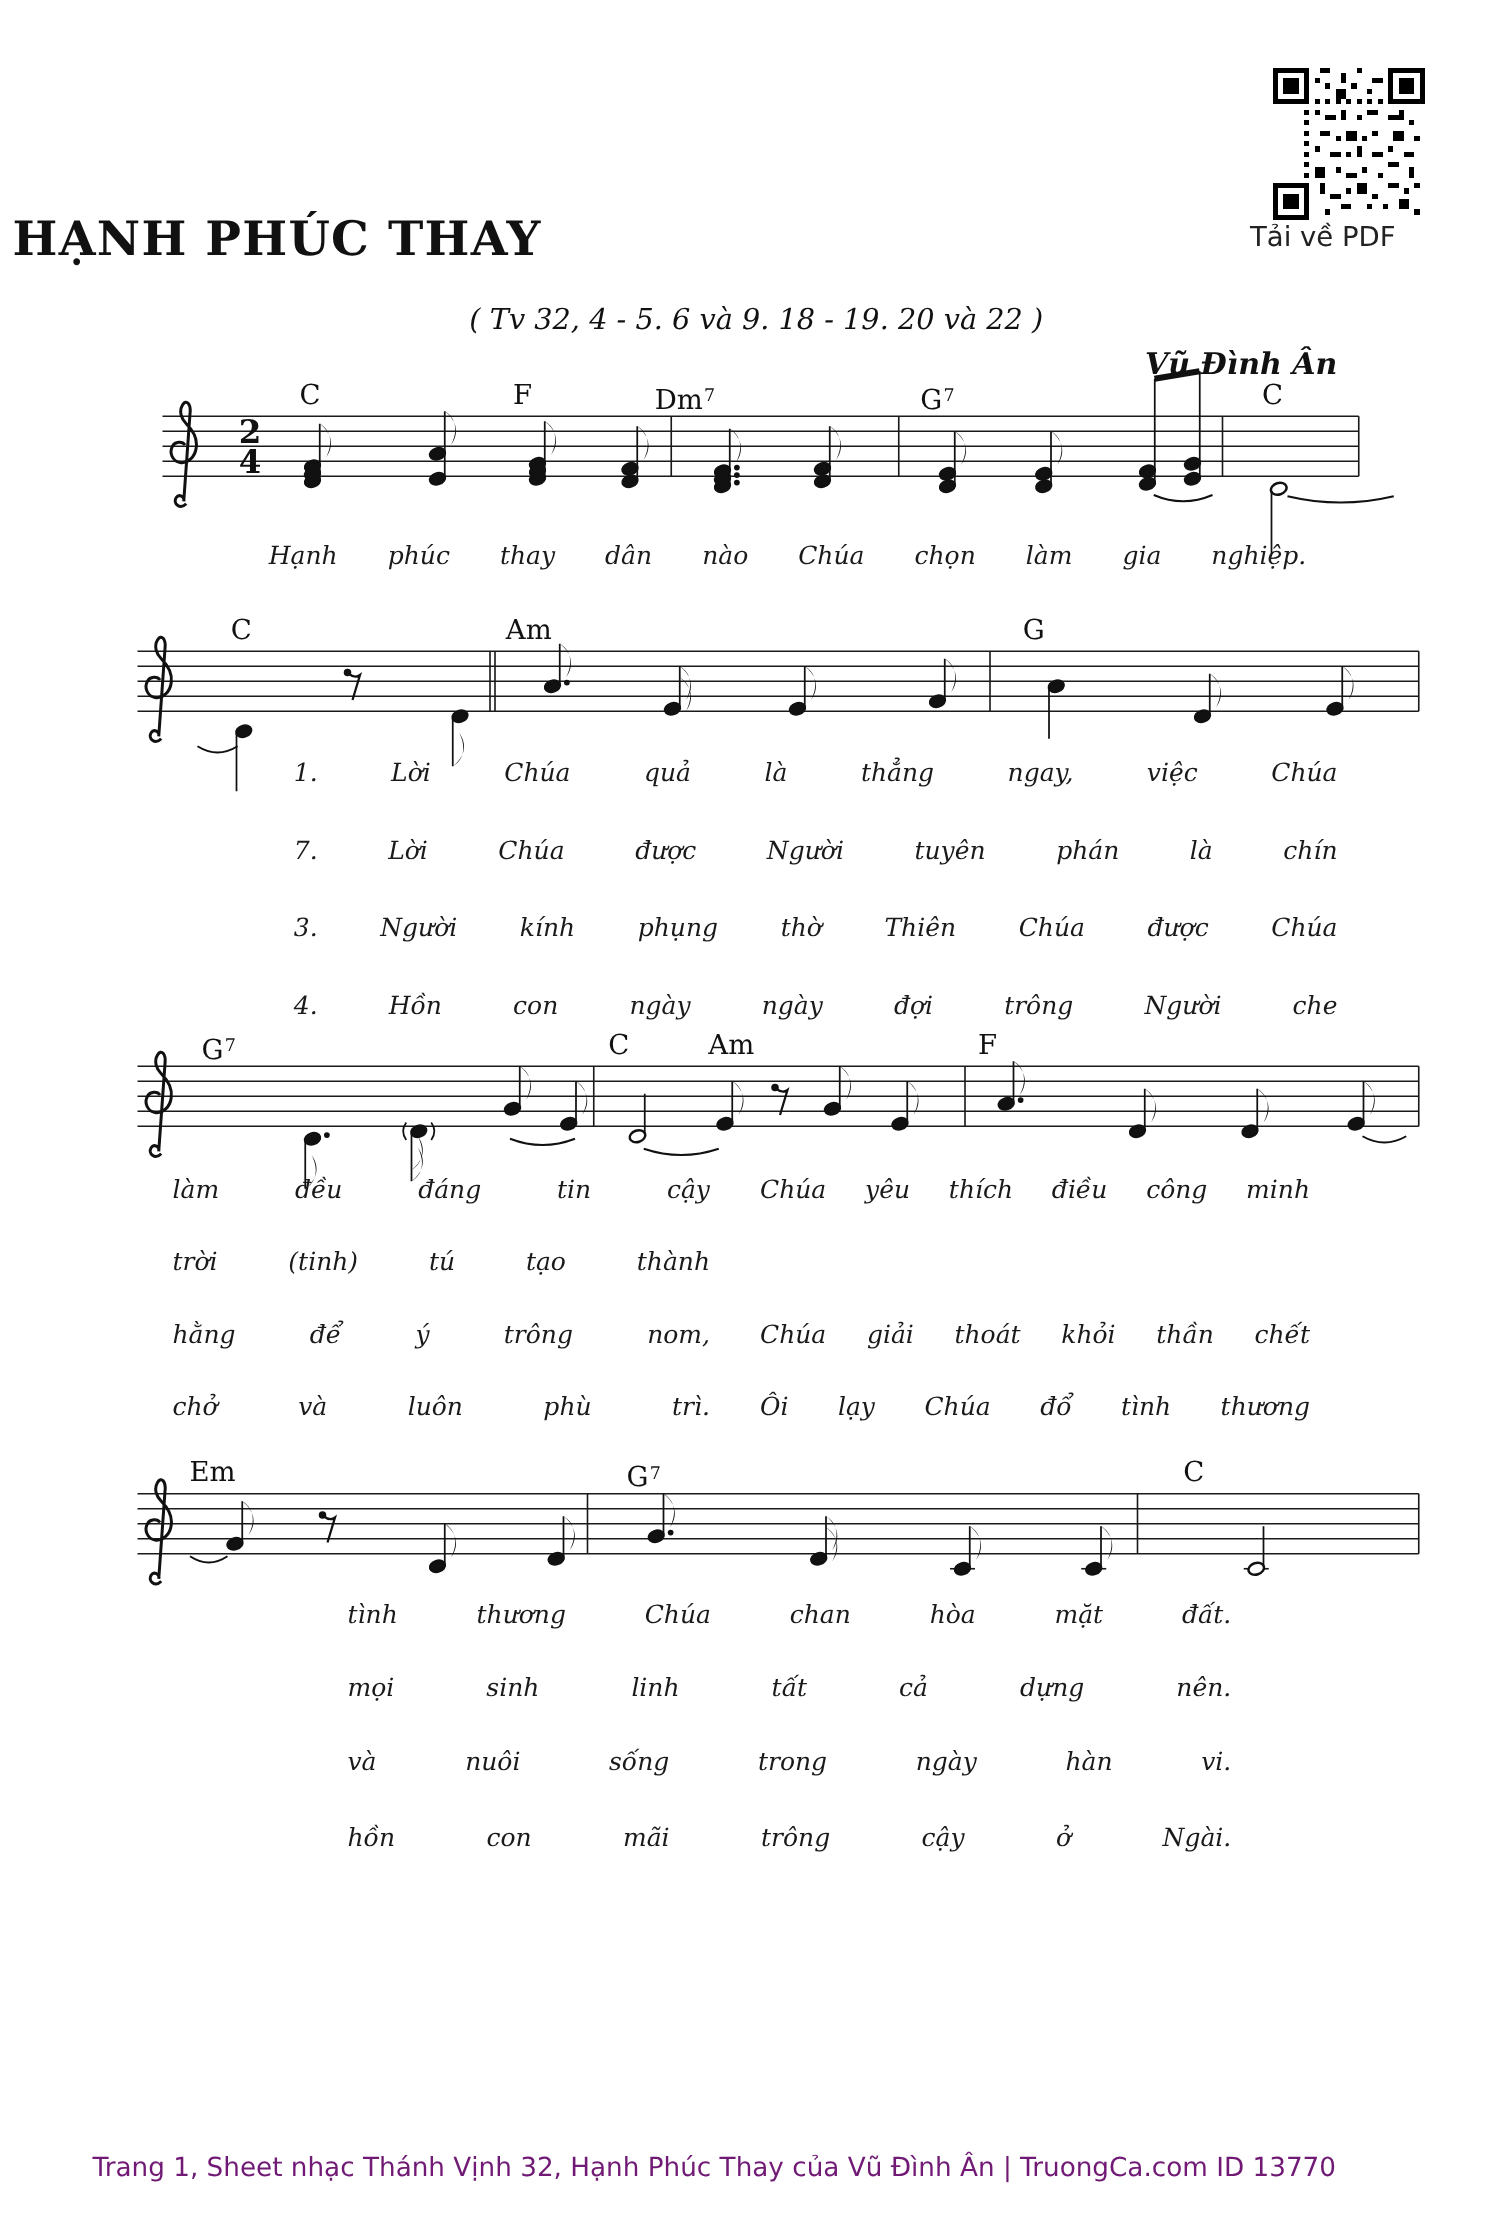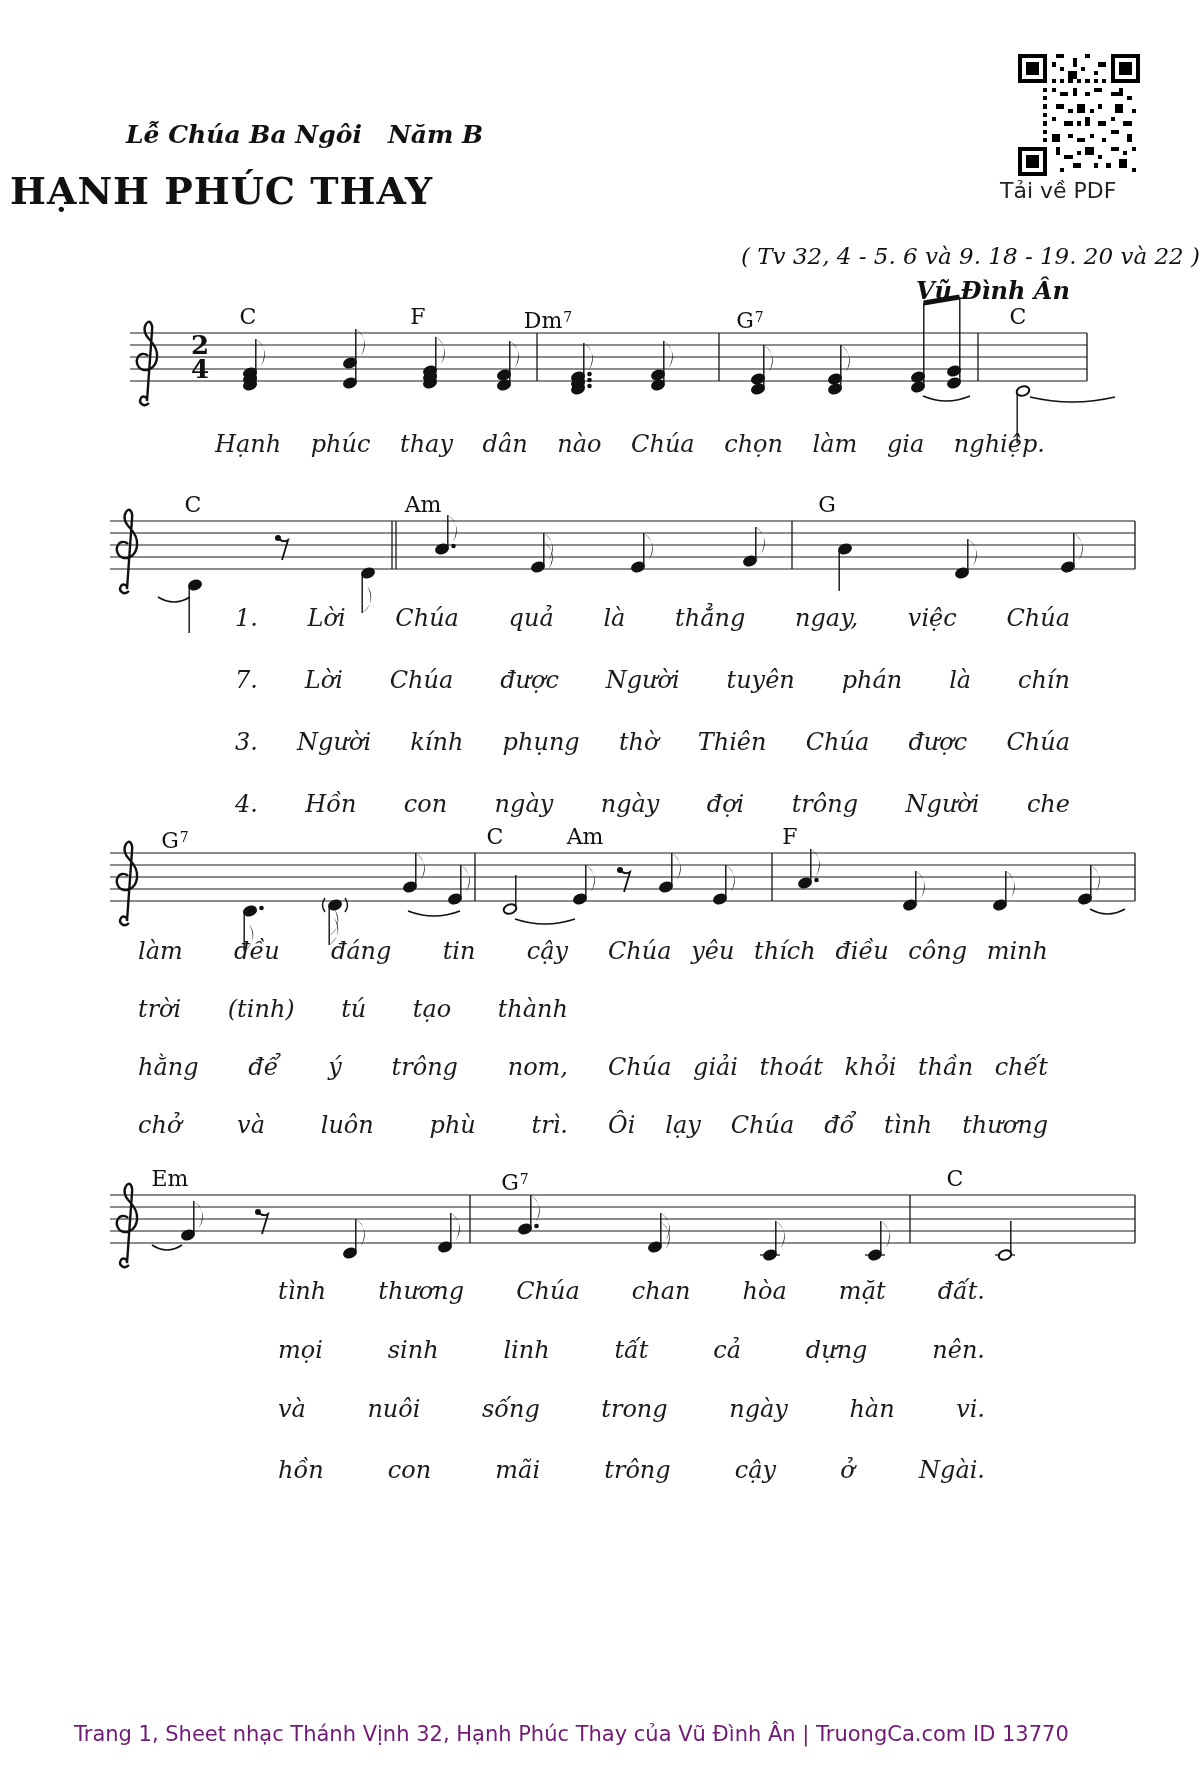--- a/index.html
+++ b/index.html
@@ -3,42 +3,41 @@
 <meta charset="utf-8">
 <style>
   html,body{margin:0;padding:0;background:#e8e8e8}
   #page{position:relative;width:1200px;height:1781px;margin:0 auto;background:#ffffff;
         font-family:"DejaVu Serif","Liberation Serif",serif;color:#111;overflow:hidden}
   .abs{position:absolute}
   
   #occasion{left:126px;top:120px;font-style:italic;font-weight:700;font-size:25px;white-space:nowrap}
   #occasion .gap{display:inline-block;width:26px}
   #song-title{left:10px;top:168px;width:1190px;text-align:left;font-weight:700;font-size:38px;letter-spacing:1px}
-  #subtitle{left:10px;top:243px;width:1190px;text-align:right;font-style:italic;font-size:23px}
+  #subtitle{left:10px;top:243px;width:1190px;text-align:center;font-style:italic;font-size:23px}
   #composer{left:916px;top:276px;font-style:italic;font-weight:600;font-size:24px;white-space:nowrap}
   
   #qr{left:1018px;top:54px;width:122px;height:122px}
   #qr-label{left:1000px;top:178px;width:158px;text-align:left;font-family:"DejaVu Sans","Liberation Sans",sans-serif;
             font-size:22px;color:#222}
   
   .jl{position:absolute;text-align:justify;text-align-last:justify;line-height:28px;
-      font-style:italic;font-size:24px;color:#1a1a1a}
+      font-style:italic;font-size:20px;color:#1a1a1a}
   
   .chord{position:absolute;transform:translateX(-50%);font-size:22px;line-height:24px;white-space:nowrap;color:#111}
   .chord .csup{font-size:14px;vertical-align:6px;margin-left:1px}
   .ts{font-family:"DejaVu Serif","Liberation Serif",serif;font-weight:700;font-size:26px;text-anchor:middle;fill:#111}
   
   #footer{left:74px;top:1722px;font-family:"DejaVu Sans","Liberation Sans",sans-serif;font-size:21px;color:#701a75;white-space:nowrap}
 </style>
 </head>
 <body>
 
 <div id="page">
 
-  <div id="occasion" class="abs"><span>Lễ Chúa Ba Ngôi</span><span class="gap"></span><span>Năm B</span></div>
 
   <svg id="qr" class="abs" viewBox="0 0 29 29" shape-rendering="crispEdges">
     <rect x="0" y="0" width="29" height="29" fill="#fff"></rect>
     <g fill="#000">
       <rect x="0" y="0" width="7" height="7"></rect>
         <rect x="22" y="0" width="7" height="7"></rect>
         <rect x="0" y="22" width="7" height="7"></rect>
       <rect x="1" y="1" width="5" height="5" fill="#fff"></rect>
         <rect x="23" y="1" width="5" height="5" fill="#fff"></rect>
         <rect x="1" y="23" width="5" height="5" fill="#fff"></rect>

